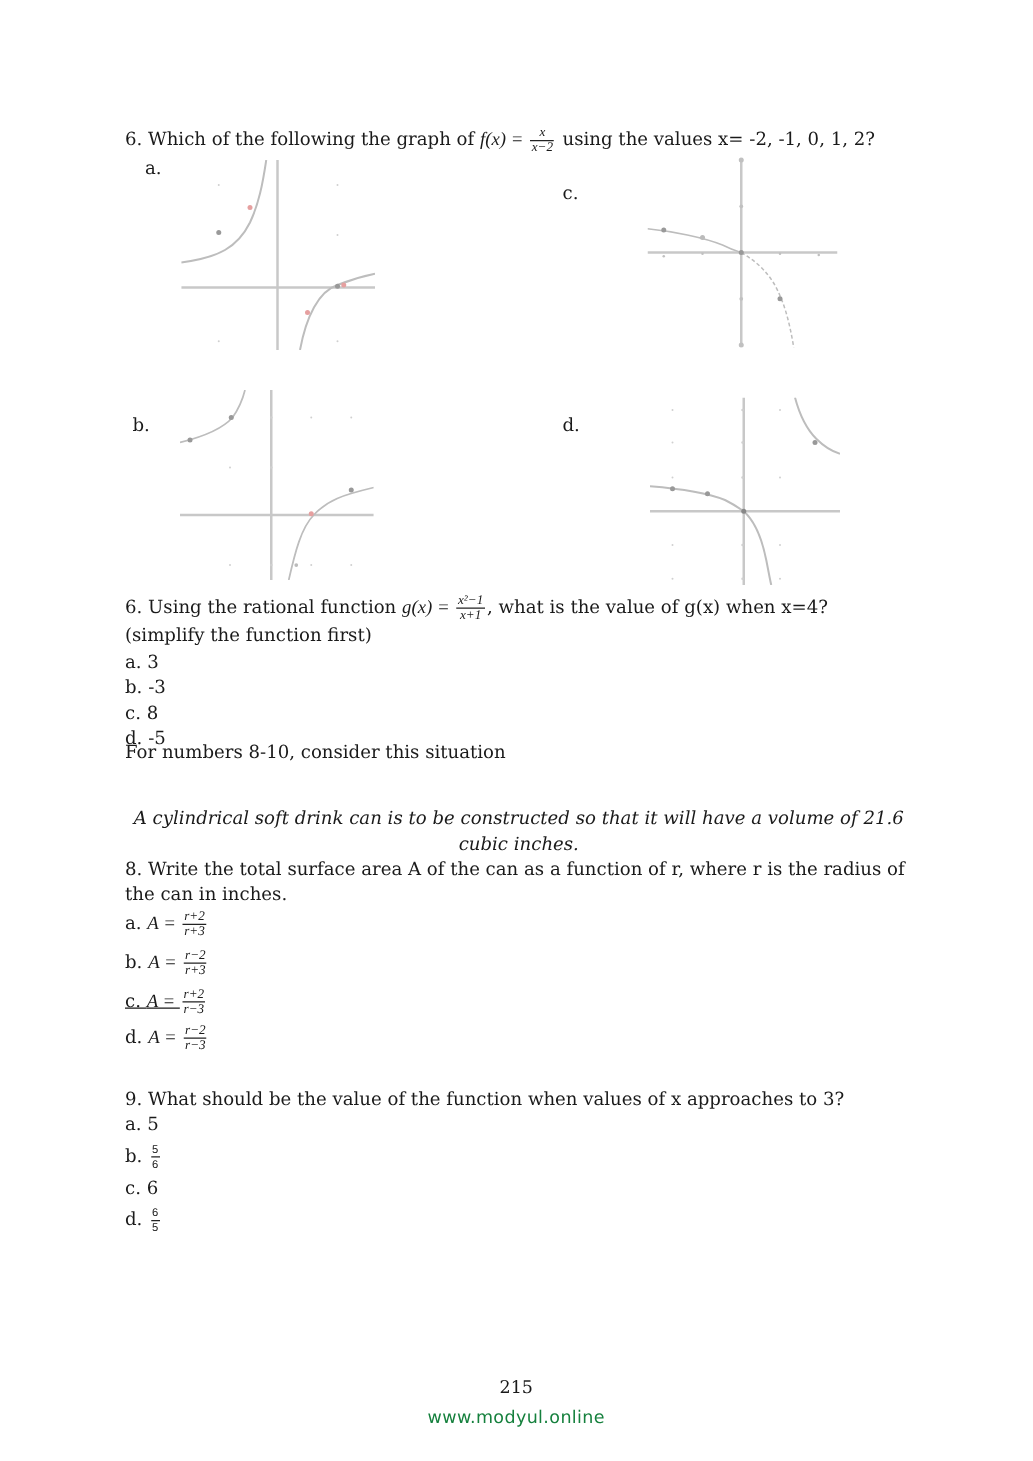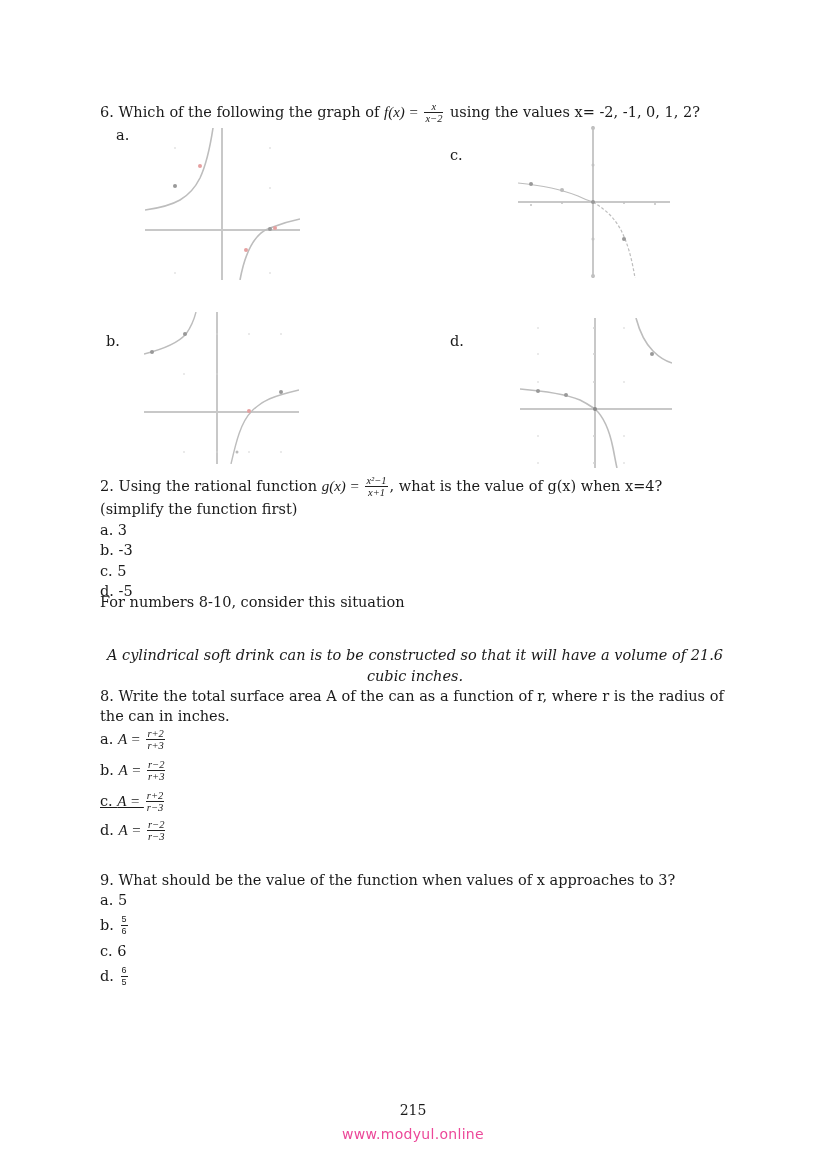--- a/index.html
+++ b/index.html
@@ -9,21 +9,21 @@
     }
     .line { position: absolute; font-size: 14.5px; white-space: nowrap; line-height: 18px; }
     .math { font-family: "Liberation Serif", serif; font-style: italic; font-size: 15px; }
     .frac { display: inline-block; vertical-align: middle; text-align: center; font-family: "Liberation Serif", serif; font-style: italic; line-height: 11px; margin: 0 2px; }
     .frac .num { display: block; font-size: 10.5px; border-bottom: 1px solid #222; padding: 0 1px; }
     .frac .den { display: block; font-size: 10.5px; padding: 0 1px; }
     .frac.small .num, .frac.small .den { font-size: 9px; font-style: normal; font-family: "Liberation Sans", sans-serif; }
     .graph { position: absolute; }
     .center-italic { position: absolute; left: 100px; width: 630px; text-align: center; font-style: italic; font-size: 14.5px; line-height: 21px; }
     .page-num { position: absolute; left: 0; width: 826px; text-align: center; font-size: 14px; top: 1102px; }
-    .watermark { position: absolute; left: 0; width: 826px; text-align: center; font-size: 14px; top: 1126px; color: #ec4899; font-family: "DejaVu Sans", sans-serif; letter-spacing: 0.3px; }
+    .watermark { position: absolute; left: 0; width: 826px; text-align: center; font-size: 14px; top: 1126px; color: #15803d; font-family: "DejaVu Sans", sans-serif; letter-spacing: 0.3px; }
   </style>
 </head>
 <body>
 
 <div class="line" style="left:100px; top:101px;">
   <span>6. Which of the following the graph of </span><span class="math">f(x) = </span><span class="frac"><span class="num">x</span><span class="den">x−2</span></span><span> using the values x= -2, -1, 0, 1, 2?</span>
 </div>
 
 <div class="line" style="left:116px; top:126px;">a.</div>
 <div class="line" style="left:450px; top:146px;">c.</div>
@@ -131,26 +131,26 @@
     <path d="M75,91 C85,100 90,115 93,130 C95,140 96,146 97,150"></path>
     <path d="M116,0 C120,15 125,25 133,33 C140,40 145,43 152,45"></path>
   </g>
   <circle cx="18" cy="73" r="2" fill="#999"></circle>
   <circle cx="46" cy="77" r="2" fill="#999"></circle>
   <circle cx="75" cy="91" r="2" fill="#888"></circle>
   <circle cx="132" cy="36" r="2" fill="#999"></circle>
 </svg>
 
 <div class="line" style="left:100px; top:475px;">
-  <span>2. Using the rational function </span><span class="math">g(x) = </span><span class="frac"><span class="num">x²−1</span><span class="den">x+1</span></span><span>, what is the value of g(x) when x=4?</span>
+  <span>6. Using the rational function </span><span class="math">g(x) = </span><span class="frac"><span class="num">x²−1</span><span class="den">x+1</span></span><span>, what is the value of g(x) when x=4?</span>
 </div>
 <div class="line" style="left:100px; top:500px;">(simplify the function first)</div>
 <div class="line" style="left:100px; top:521px;">a. 3</div>
 <div class="line" style="left:100px; top:541px;text-align:center;">b. -3</div>
-<div class="line" style="left:100px; top:562px;">c. 5</div>
+<div class="line" style="left:100px; top:562px;">c. 8</div>
 <div class="line" style="left:100px; top:582px;">d. -5</div>
 <div class="line" style="left:100px; top:593px;">For numbers 8-10, consider this situation</div>
 
 <div class="center-italic" style="top:645px;">A cylindrical soft drink can is to be constructed so that it will have a volume of 21.6</div>
 <div class="center-italic" style="top:666px;">cubic inches.</div>
 
 <div class="line" style="left:100px; top:687px;">8. Write the total surface area A of the can as a function of r, where r is the radius of</div>
 <div class="line" style="left:100px; top:707px;">the can in inches.</div>
 
 <div class="line" style="left:100px; top:728px;">

